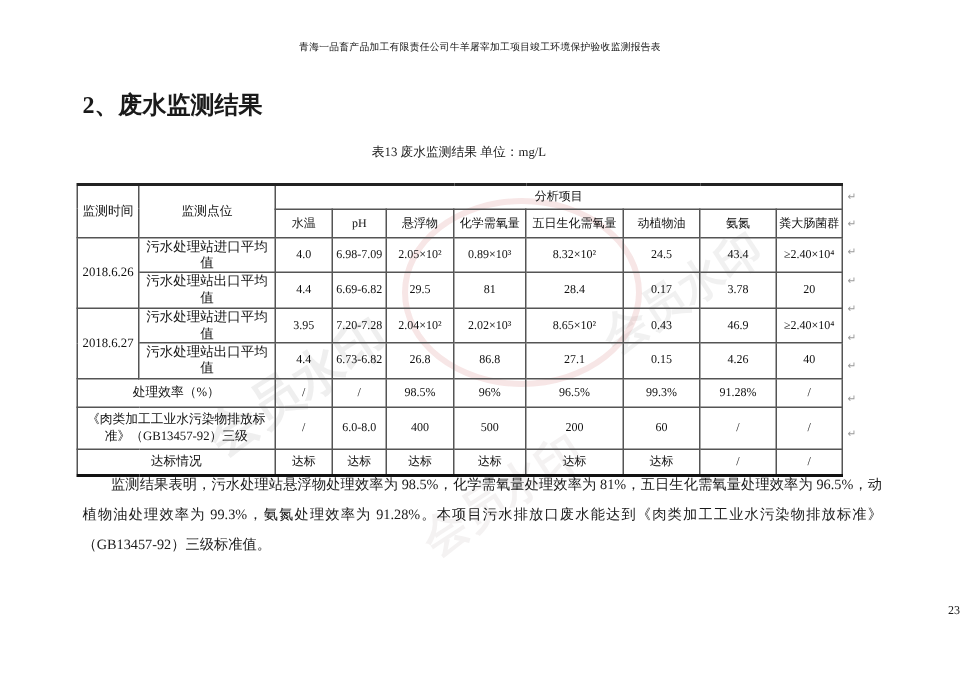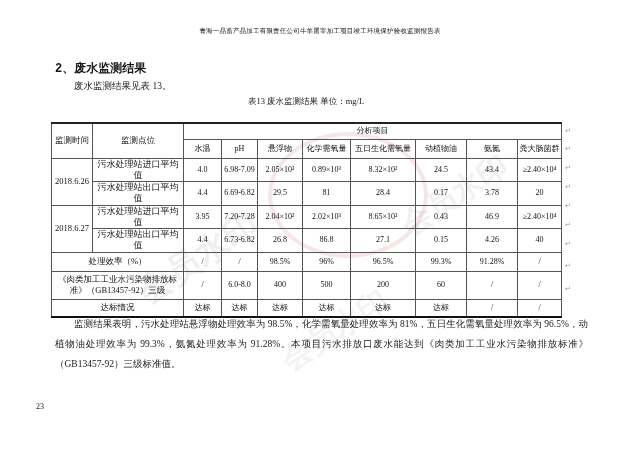--- a/index.html
+++ b/index.html
@@ -15,21 +15,21 @@
   .wm-t1{left:130px;top:235px;font-size:34px;color:rgba(130,130,130,0.13);transform:rotate(-33deg);}
   .wm-t2{left:395px;top:175px;font-size:30px;color:rgba(130,130,130,0.11);transform:rotate(-33deg);}
   .wm-t3{left:275px;top:310px;font-size:30px;color:rgba(150,130,130,0.10);transform:rotate(-33deg);}
   .wm-stamp{position:absolute;z-index:0;left:268px;top:132px;width:152px;height:118px;
       border:4px solid rgba(214,130,130,0.20);border-radius:50%;}
 
   .z{position:relative;z-index:1;}
 
   .doc-header{position:absolute;left:0;right:0;top:27px;text-align:center;
       font-size:6.5px;letter-spacing:.2px;color:#111;}
-  .section-title{position:absolute;left:55px;top:60px;font-size:12px;font-weight:bold;margin:0;font-family:Liberation Mono, monospace;}
+  .section-title{position:absolute;left:55px;top:60px;font-size:16px;font-weight:bold;margin:0;}
   .intro{position:absolute;left:55px;top:80px;margin:0;font-size:9.5px;text-indent:2em;}
   .table-title{position:absolute;left:51px;top:96px;width:510px;text-align:center;
       font-size:8.5px;font-weight:normal;}
 
   table.t{position:absolute;left:51px;top:122px;width:510px;border-collapse:collapse;
       table-layout:fixed;text-align:center;font-size:8px;color:#111;
       border:1px solid #444;border-top:2px solid #222;border-bottom:2px solid #111;}
   table.t td{border:1px solid #555;padding:0 1px;overflow:hidden;line-height:1.25;}
   tr.h1{height:16px;}
   tr.h2{height:19px;}
@@ -37,40 +37,39 @@
   tr.rc{height:18px;}
   tr.std{height:28px;}
   td.pt{font-size:9px;}
   td.dt{font-size:8.5px;}
   td.lbl{font-size:8.5px;margin-left:44px;}
   tr.std td.lbl{line-height:1.35;}
 
   .note{position:absolute;left:55px;top:301px;margin:0;font-size:8px;padding-left:21px;}
   .body-par{position:absolute;left:55px;top:314px;width:533px;margin:0;
       font-size:9.5px;line-height:20px;text-indent:2em;text-align:justify;}
-  .page-number{position:absolute;left:0;right:0;top:402px;text-align:left;font-size:8px;padding-left:36px;}
+  .page-number{position:absolute;left:0;right:0;top:402px;text-align:right;font-size:8px;padding-left:36px;}
 
   .ret{position:absolute;left:565px;font-size:7px;color:#9a9a9a;z-index:1;
       font-family:"DejaVu Sans",sans-serif;}
 </style>
 </head>
 <body>
 
 <div class="page">
 
   <div class="wm wm-t1">会员水印</div>
   <div class="wm wm-t2">会员水印</div>
   <div class="wm wm-t3">会员水印</div>
   <div class="wm-stamp"></div>
 
   <div class="doc-header z">青海一品畜产品加工有限责任公司牛羊屠宰加工项目竣工环境保护验收监测报告表</div>
 
   <h2 class="section-title z">2、废水监测结果</h2>
 
-  <p class="intro z">废水监测结果见表 13。</p>
 
   <div class="table-title z">表13 废水监测结果 单位：mg/L</div>
 
   <table class="t z">
     <colgroup>
       <col style="width:41px">
         <col style="width:91px">
         <col style="width:38px">
         <col style="width:36px">
       <col style="width:45px">

